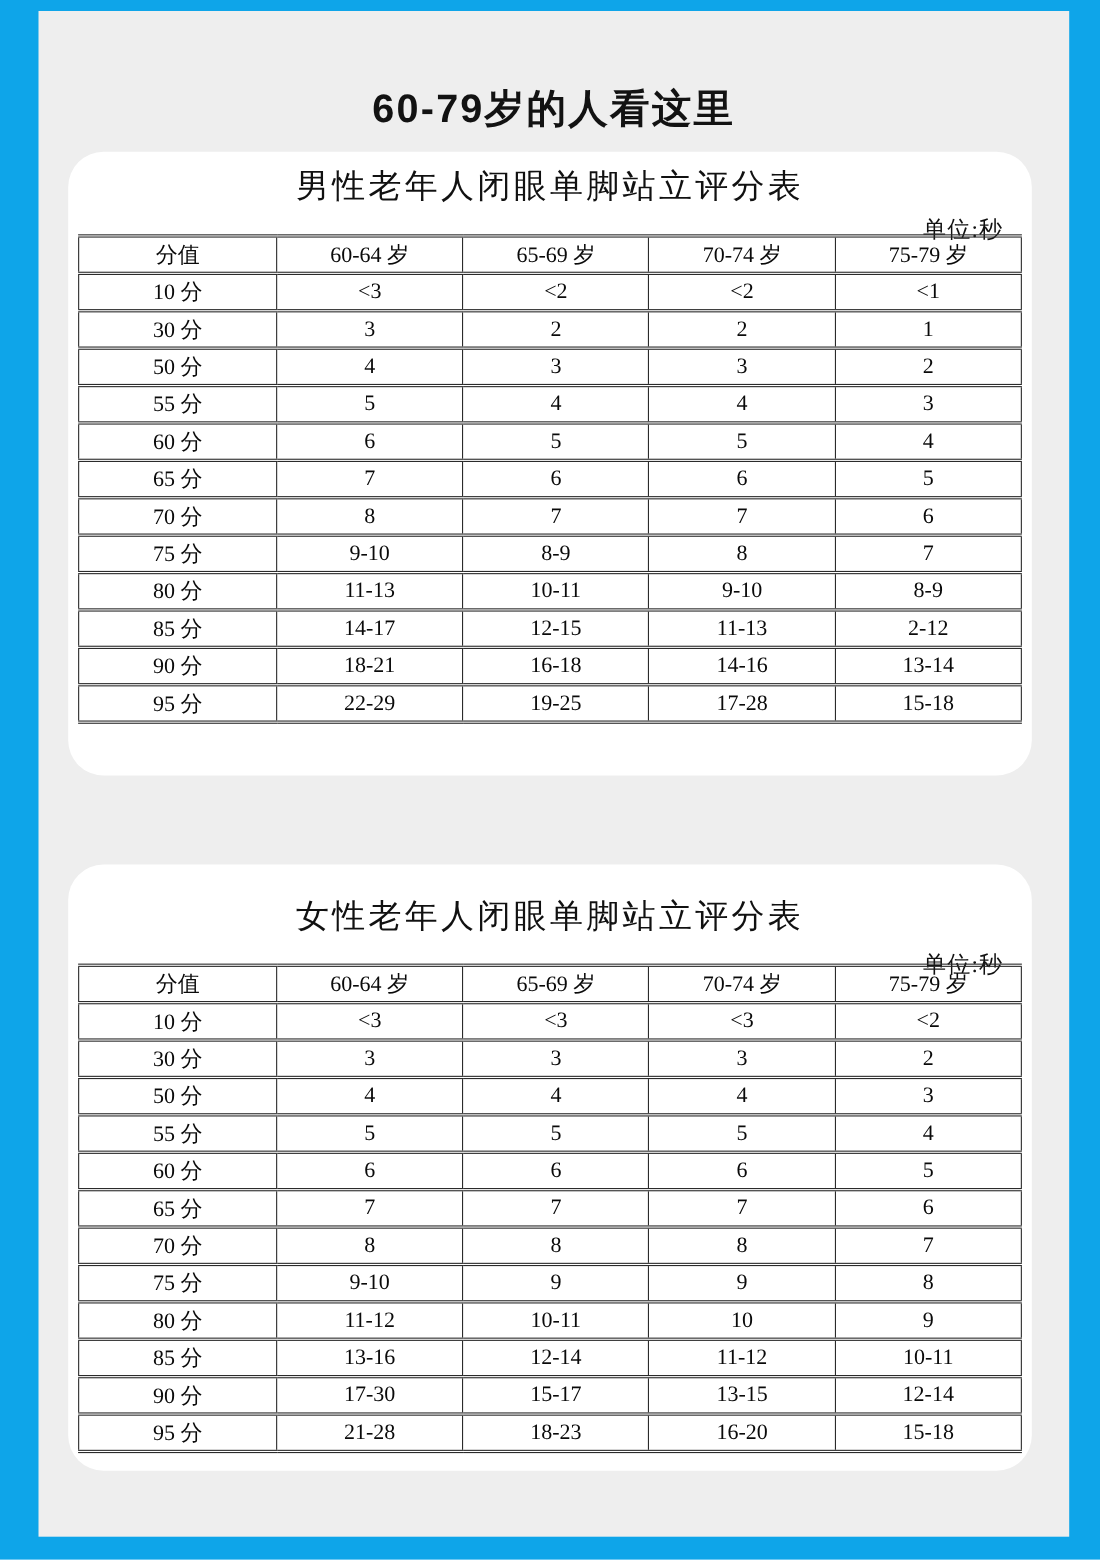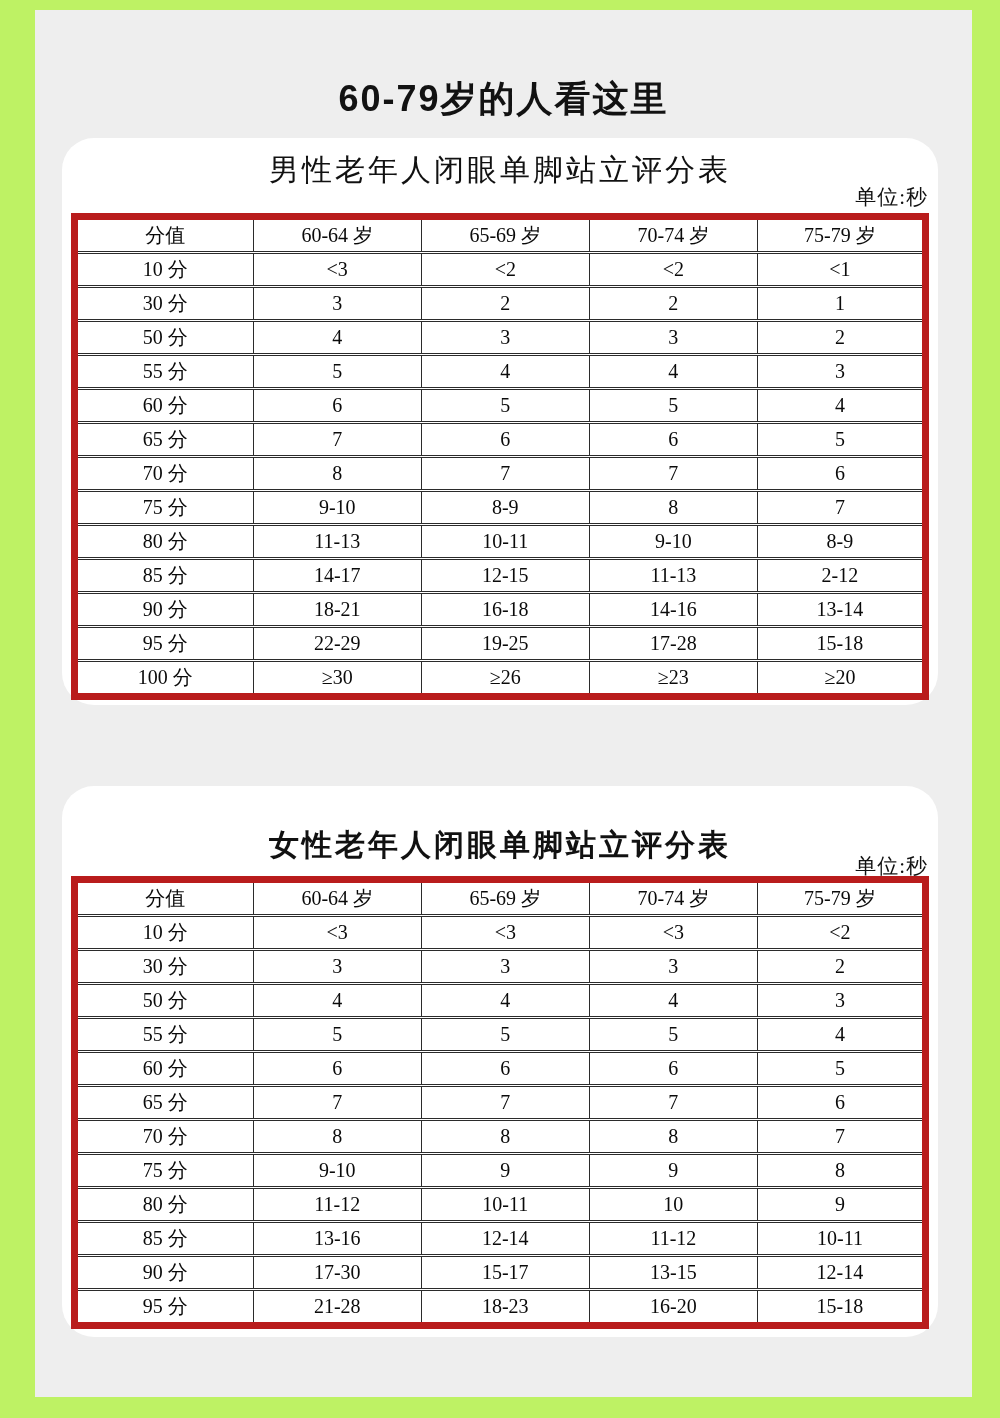--- a/index.html
+++ b/index.html
@@ -1,18 +1,18 @@
 <!DOCTYPE html>
 <html><head>
 <meta charset="utf-8">
 <style>
   html, body { margin: 0; padding: 0; background: #ffffff; }
   .page {
     position: relative; width: 1000px; height: 1418px;
-    background: #bef264; overflow: hidden;
+    background: #0ea5e9; overflow: hidden;
     font-family: "Liberation Serif", "DejaVu Serif", serif; color: #000;
   }
   .canvas {
     position: absolute; left: 35px; top: 10px;
     width: 937px; height: 1387px; background: #eeeeee;
   }
   .main-title {
     position: absolute; left: 0; width: 100%; top: 70px; margin: 0;
     text-align: center;
     font-family: "Liberation Sans", "DejaVu Sans", sans-serif;
@@ -22,31 +22,31 @@
   .card {
     position: absolute; left: 27px; width: 876px; background: #ffffff; border-radius: 32px;
   }
   .card-male   { top: 128px; height: 567px; }
   .card-female { top: 776px; height: 551px; }
   .card-title {
     margin: 0; text-align: center; font-weight: 400;
     font-size: 30px; line-height: 40px; letter-spacing: 3px; color: #111;
   }
   .card-male .card-title   { padding-top: 12px; }
-  .card-female .card-title { padding-top: 39px; font-weight: bold; }
+  .card-female .card-title { padding-top: 28px; }
   .unit-label {
-    position: absolute; right: 10px; font-size: 21px;
-    letter-spacing: 1px; color: #111;
+    position: absolute; right: 26px; font-size: 21px;
+    letter-spacing: 1px; color: #111; margin-top: 11px;
   }
   .card-male .unit-label   { top: 45px; }
   .card-female .unit-label { top: 66px; }
   .score-table {
     position: absolute; left: 9px; width: 858px;
     border-collapse: collapse; table-layout: fixed;
-    border: 7px solid #b91c1c;
+    border: 1px solid #b91c1c;
   }
   .card-male .score-table   { top: 75px; }
   .card-female .score-table { top: 90px; }
   .score-table td {
     border-left: 1px solid #2b2b2b; border-right: 1px solid #2b2b2b;
     border-top: 3px double #2b2b2b; border-bottom: 3px double #2b2b2b;
     text-align: center; vertical-align: middle;
     height: 31px; padding: 0; font-size: 20px; color: #0a0a0a;
     white-space: nowrap; overflow: hidden;
   }
@@ -158,27 +158,20 @@
             <td>14-16</td>
             <td>13-14</td>
           </tr>
           <tr>
             <td>95 分</td>
             <td>22-29</td>
             <td>19-25</td>
             <td>17-28</td>
             <td>15-18</td>
           </tr>
-          <tr>
-            <td>100 分</td>
-            <td>≥30</td>
-            <td>≥26</td>
-            <td>≥23</td>
-            <td>≥20</td>
-          </tr>
         </tbody>
       </table>
     </section>
 
     <section class="card card-female">
       <h2 class="card-title">女性老年人闭眼单脚站立评分表</h2>
       <div class="unit-label">单位:秒</div>
       <table class="score-table">
         <colgroup>
             <col class="c-score">

